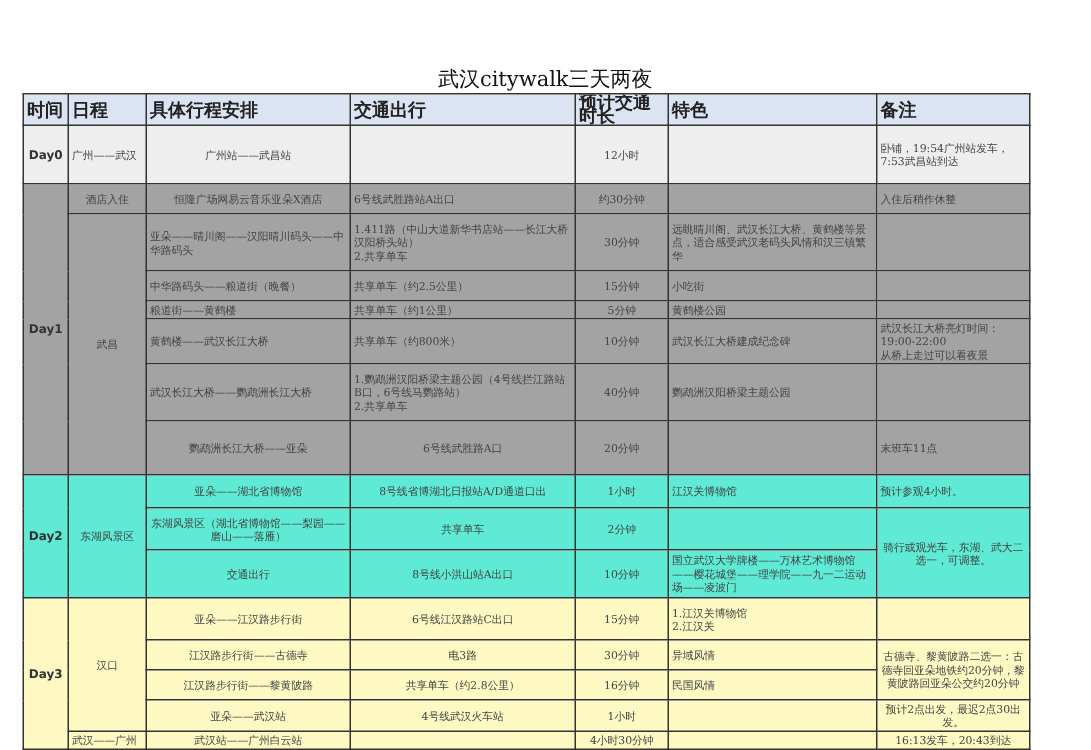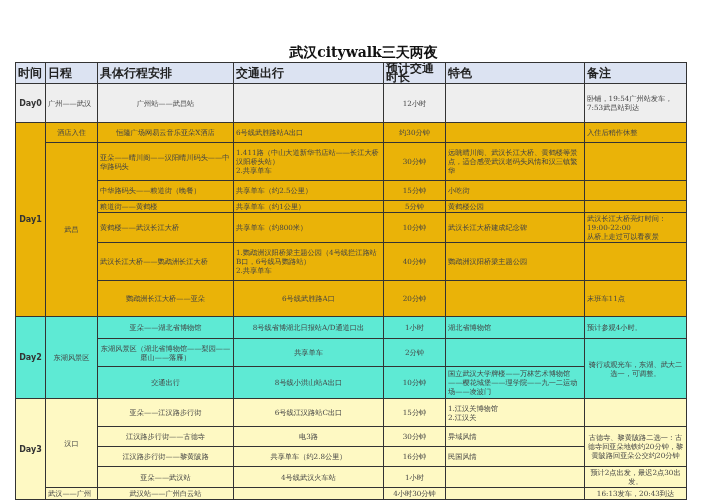--- a/index.html
+++ b/index.html
@@ -1,25 +1,25 @@
 <!DOCTYPE html>
 <html><head>
 <meta charset="utf-8">
 <style>
   html, body { margin:0; padding:0; background:#ffffff; }
   body { width:727px; height:500px; position:relative; overflow:hidden; font-family:"DejaVu Serif", serif; }
-  .title { position:absolute; left:0; width:727px; top:44px; text-align:center; font-weight:bold; font-size:14px; color:#111; font-family:"DejaVu Serif", serif; }
+  .title { position:absolute; left:0; width:727px; top:44px; text-align:center; font-weight:normal; font-size:14px; color:#111; font-family:"DejaVu Serif", serif; }
   table { position:absolute; left:15px; top:62px; border-collapse:collapse; table-layout:fixed; width:671px; }
   td, th { border:1px solid #333; font-size:7.2px; line-height:9px; color:#444; padding:1px 2px; overflow:hidden; vertical-align:middle; }
   th { background:#dce3f2; font-weight:bold; font-size:12px; color:#222; height:13px; text-align:left; font-family:"DejaVu Sans", sans-serif; }
   .day { font-weight:bold; font-size:8px; color:#333; text-align:center; font-family:"DejaVu Sans", sans-serif; }
   .c { text-align:center; }
   .l { text-align:left; }
   tr.d0 td { background:#eeeeee; }
-  tr.d1 td { background:#eab308; }
+  tr.d1 td { background:#a3a3a3; }
   tr.d2 td { background:#5eead4; }
   tr.d3 td { background:#fef9c3; }
 </style>
 </head>
 <body>
 
 <div class="title">武汉citywalk三天两夜</div>
 
 <table>
   <colgroup>
@@ -107,21 +107,21 @@
     <td class="l"></td>
     <td class="l">末班车11点</td>
   </tr>
 
   <tr class="d2" style="height:22px">
     <td class="day" rowspan="3">Day2</td>
     <td class="c" rowspan="3">东湖风景区</td>
     <td class="c">亚朵——湖北省博物馆</td>
     <td class="c">8号线省博湖北日报站A/D通道口出</td>
     <td class="c">1小时</td>
-    <td class="l">湖北省博物馆</td>
+    <td class="l">江汉关博物馆</td>
     <td class="l">预计参观4小时。</td>
   </tr>
   <tr class="d2" style="height:28px">
     <td class="c">东湖风景区（湖北省博物馆——梨园——磨山——落雁）</td>
     <td class="c">共享单车</td>
     <td class="c">2分钟</td>
     <td class="l"></td>
     <td class="c" rowspan="2">骑行或观光车，东湖、武大二选一，可调整。</td>
   </tr>
   <tr class="d2" style="height:32px">

